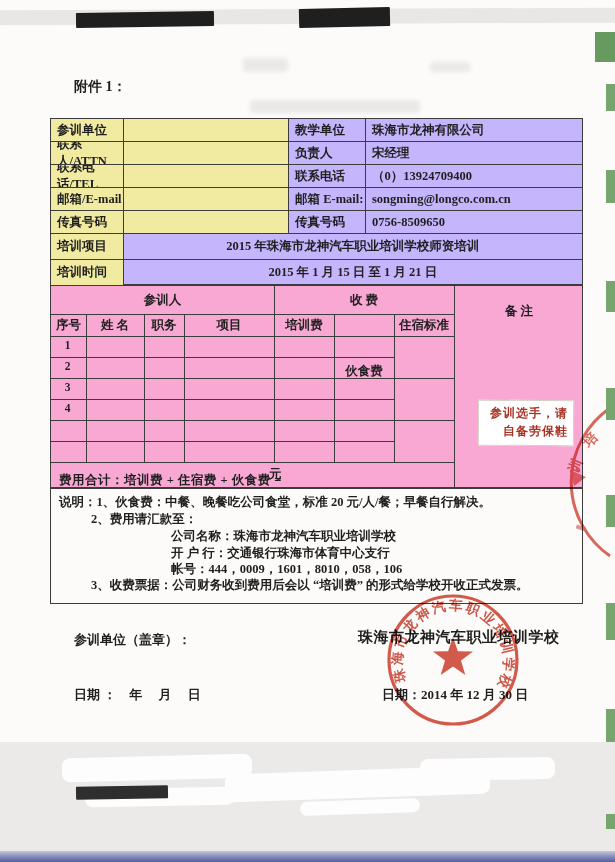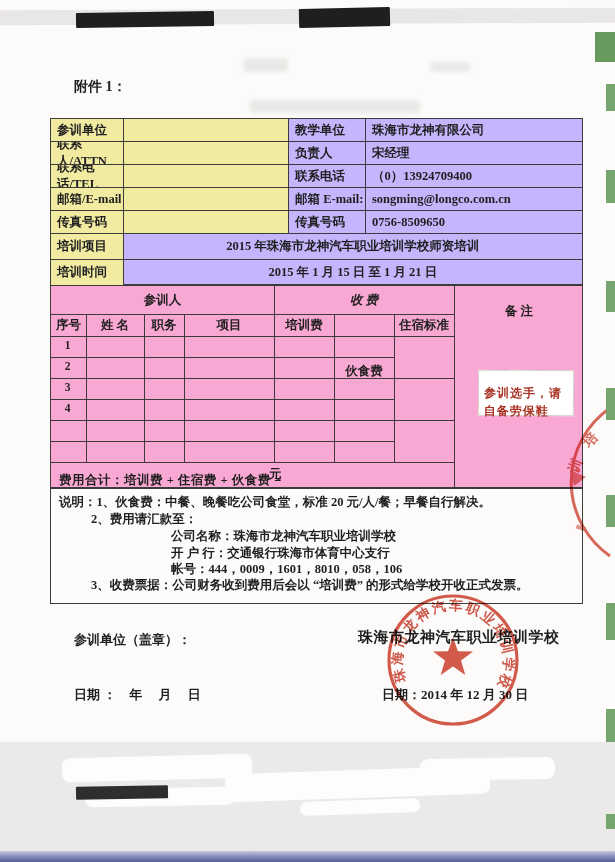--- a/index.html
+++ b/index.html
@@ -37,23 +37,23 @@
       background:#f9a8d4;}
   .t2 .lbl{position:absolute;display:flex;align-items:center;justify-content:center;
       font-size:12.5px;font-weight:600;}
   .vline,.hline{position:absolute;background:#3c3c3c;}
   .num{position:absolute;width:33px;text-align:center;font-size:11.5px;font-weight:600;}
   .total-label{position:absolute;left:8px;top:176px;height:37px;display:flex;align-items:center;
       font-size:12.5px;font-weight:600;letter-spacing:.5px;}
   .total-unit{position:absolute;left:218px;top:176px;height:24px;display:flex;align-items:center;
       font-size:12.5px;font-weight:600;}
   
-  .note{left:478px;top:370px;width:96px;height:46px;background:#ffffff;border:1px solid #d5d0c8;
-      box-sizing:border-box;padding:13px 5px;transform:rotate(.4deg);
-      font-size:12px;font-weight:bold;color:#a83325;line-height:18px;letter-spacing:1px;}
+  .note{left:478px;top:400px;width:96px;height:46px;background:#ffffff;border:1px solid #d5d0c8;
+      box-sizing:border-box;padding:3px 5px;transform:rotate(.4deg);
+      font-size:12px;font-weight:bold;color:#a83325;line-height:18px;letter-spacing:1px;text-align:right;}
   
   .instr{left:50px;top:488px;width:533px;height:116px;border:1.5px solid #3c3c3c;box-sizing:border-box;
       background:#fcfbf9;}
   .instr .line{position:absolute;font-size:12.5px;font-weight:600;white-space:nowrap;}
   
   .stamp-label{left:74px;top:631px;font-size:13px;font-weight:bold;}
   .school-name{left:358px;top:628px;font-size:15px;font-weight:bold;letter-spacing:.5px;}
   .date-blank{left:74px;top:686px;font-size:13px;font-weight:bold;white-space:pre;}
   .date-filled{left:382px;top:686px;font-size:13px;font-weight:bold;}
   .seal{left:380px;top:588px;mix-blend-mode:multiply;opacity:.88;}
@@ -102,21 +102,21 @@
     <div class="cell yellow">培训项目</div>
     <div class="cell span3 last-col">2015 年珠海市龙神汽车职业培训学校师资培训</div>
 
     <div class="cell yellow last-row">培训时间</div>
     <div class="cell span3 last-col last-row">2015 年 1 月 15 日  至 1 月 21 日</div>
   </div>
 
   <div class="abs t2">
 
     <div class="lbl" style="left:0;top:0;width:223px;height:28px;">参训人</div>
-    <div class="lbl" style="left:223px;top:0;width:180px;height:28px;font-style:italic;">收  费</div>
+    <div class="lbl" style="left:223px;top:0;width:180px;height:28px;">收  费</div>
     <div class="lbl" style="left:403px;top:0;width:130px;height:50px;">备 注</div>
 
     <div class="lbl" style="left:0;top:28px;width:35px;height:22px;">序号</div>
     <div class="lbl" style="left:35px;top:28px;width:58px;height:22px;">姓  名</div>
     <div class="lbl" style="left:93px;top:28px;width:40px;height:22px;">职务</div>
     <div class="lbl" style="left:133px;top:28px;width:90px;height:22px;">项目</div>
     <div class="lbl" style="left:223px;top:28px;width:60px;height:22px;">培训费</div>
     <div class="lbl" style="left:283px;top:28px;width:60px;height:22px;margin-top:46px;">伙食费</div>
     <div class="lbl" style="left:343px;top:28px;width:60px;height:22px;">住宿标准</div>
 

